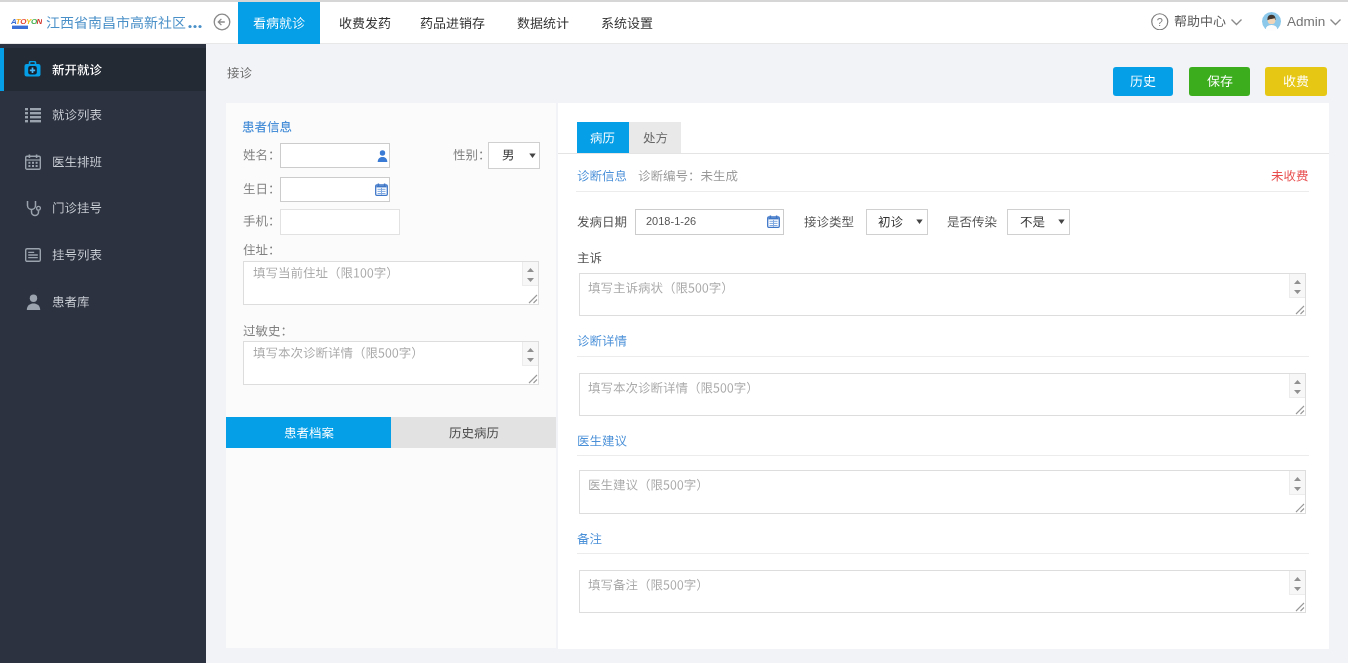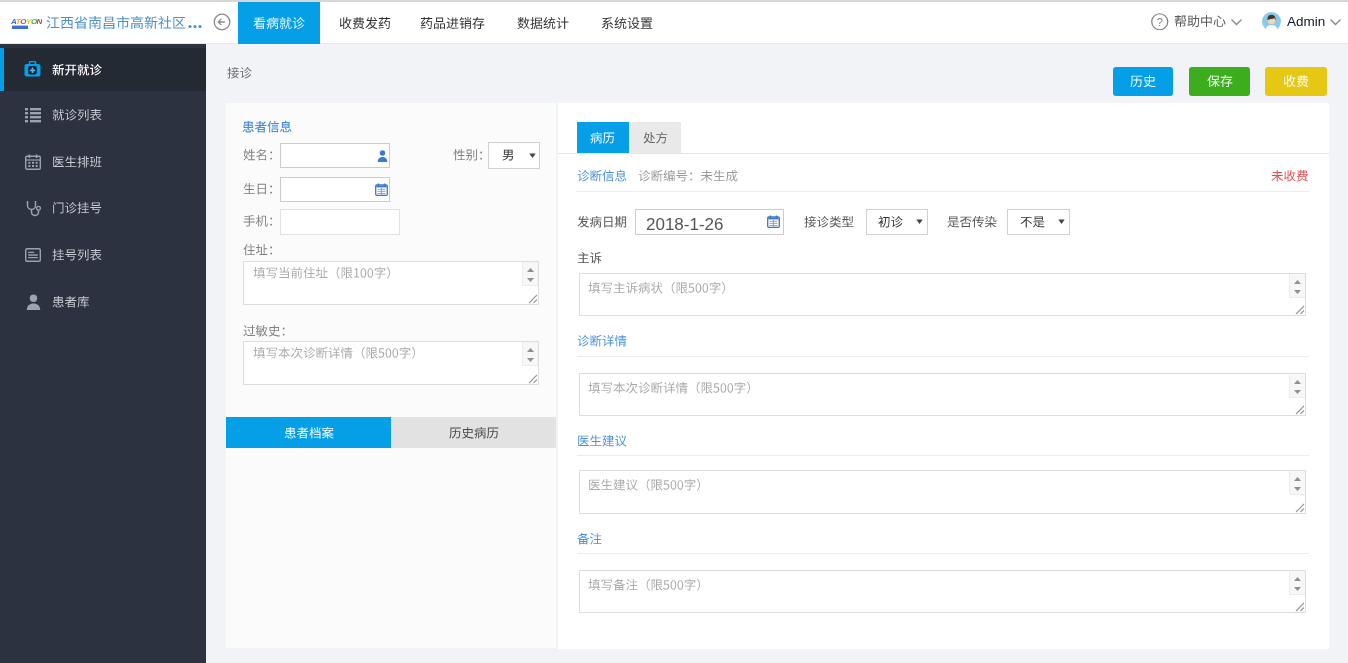--- a/index.html
+++ b/index.html
@@ -60,21 +60,21 @@
   </svg>
 <svg class="abs" style="left:1230px;top:18px" width="13" height="9" viewBox="0 0 13 9">
 <path d="M1.5 1.5L6.5 6.5L11.5 1.5" fill="none" stroke="#8a8a8a" stroke-width="1.4"></path>
   </svg>
 <svg class="abs" style="left:1262px;top:12px" width="19" height="19" viewBox="0 0 20 20">
 <circle cx="10" cy="10" r="10" fill="#8cc8ea"></circle>
 <circle cx="10" cy="8.6" r="4.1" fill="#f0d5b8"></circle>
 <path d="M5.7 8.6c-.3-4 1.8-5.6 4.3-5.6s4.6 1.6 4.3 5.6c-.8-.8-1.2-2.4-1.2-2.4-1.2 1-4.6.8-7.4 2.4z" fill="#403830"></path>
 <path d="M3.7 18.3c.6-3.2 3.3-4.5 6.3-4.5s5.7 1.3 6.3 4.5a10 10 0 0 1-12.6 0z" fill="#fdfdfd"></path>
   </svg>
-<div class="lat" style="left:1287px;top:14px;font-size:13.5px;color:#0f172a">Admin</div>
+<div class="lat" style="left:1287px;top:14px;font-size:13.5px;color:#737373">Admin</div>
 <svg class="abs" style="left:1329px;top:18px" width="13" height="9" viewBox="0 0 13 9">
 <path d="M1.5 1.5L6.5 6.5L11.5 1.5" fill="none" stroke="#8a8a8a" stroke-width="1.4"></path>
   </svg>
 <div class="abs" style="left:0;top:44px;width:206px;height:619px;background:#2c323f"></div>
 <div class="abs" style="left:0;top:48px;width:206px;height:43px;background:#242a34;border-left:4px solid #059fe8"></div>
 <svg class="abs" style="left:24px;top:61px" width="17" height="16" viewBox="0 0 17 16">
 <rect x="0.5" y="3" width="16" height="12.5" rx="2" fill="#059fe8"></rect>
 <path d="M5.5 3V1.8A1.3 1.3 0 0 1 6.8 0.5h3.4a1.3 1.3 0 0 1 1.3 1.3V3" fill="none" stroke="#059fe8" stroke-width="1.6"></path>
 <rect x="4.2" y="5" width="8.6" height="8.6" rx="2" fill="#17202b"></rect>
 <path d="M8.5 6.6v5.4M5.8 9.3h5.4" stroke="#4db8f5" stroke-width="1.7"></path>
@@ -242,21 +242,21 @@
     <path fill="#999" d="M1.6 -9.7C2.3 -9.1 3.1 -8.3 3.5 -7.9L4.1 -8.5C3.7 -9 2.9 -9.8 2.2 -10.3ZM8.3 -7C7.6 -6.1 6.3 -5.3 5.2 -4.8C5.5 -4.6 5.7 -4.4 5.8 -4.2C7 -4.7 8.2 -5.7 9 -6.7ZM9.5 -5.3C8.6 -4 7 -2.9 5.4 -2.3C5.7 -2.1 5.9 -1.8 6 -1.6C7.7 -2.3 9.3 -3.5 10.2 -4.9ZM10.8 -3.5C9.7 -1.6 7.6 -0.4 4.9 0.2C5.1 0.4 5.4 0.8 5.5 1C8.3 0.3 10.5 -1.1 11.6 -3.1ZM0.6 -6.6V-5.7H2.5V-1.3C2.5 -0.7 2 -0.2 1.8 0C1.9 0.2 2.2 0.5 2.4 0.7C2.6 0.4 2.9 0.2 5.1 -1.4C5 -1.6 4.9 -2 4.8 -2.2L3.4 -1.3V-6.6ZM8 -10.5C7.3 -9 5.9 -7.5 4.1 -6.5C4.3 -6.4 4.6 -6 4.8 -5.9C6.2 -6.7 7.3 -7.8 8.2 -9C9.1 -7.8 10.4 -6.6 11.6 -6C11.7 -6.2 12 -6.6 12.3 -6.7C11 -7.4 9.5 -8.6 8.6 -9.8L8.9 -10.3Z M18.3 -9.7C18.1 -9 17.8 -8 17.5 -7.4L18.1 -7.2C18.4 -7.8 18.8 -8.7 19.1 -9.4ZM14.9 -9.4C15.2 -8.8 15.4 -7.9 15.4 -7.2L16.1 -7.5C16 -8.1 15.8 -9 15.5 -9.6ZM16.5 -10.5V-6.7H14.7V-5.9H16.4C15.9 -4.8 15.2 -3.6 14.5 -3C14.6 -2.8 14.8 -2.4 14.9 -2.2C15.5 -2.8 16.1 -3.7 16.5 -4.6V-1.5H17.3V-4.8C17.8 -4.2 18.3 -3.5 18.5 -3.1L19.1 -3.8C18.8 -4.1 17.7 -5.4 17.3 -5.8V-5.9H19.1V-6.7H17.3V-10.5ZM13.6 -10.1V-0.3H18.8V-1.1H14.4V-10.1ZM19.6 -9.2V-5.3C19.6 -3.3 19.5 -1.3 18.6 0.5C18.9 0.6 19.2 0.9 19.4 1.1C20.3 -0.9 20.5 -3 20.5 -5.3V-5.4H22.3V1H23.2V-5.4H24.5V-6.3H20.5V-8.6C21.9 -8.9 23.4 -9.3 24.5 -9.8L23.7 -10.5C22.8 -10 21.1 -9.6 19.6 -9.2Z M25.5 -0.7 25.7 0.2C26.8 -0.2 28.1 -0.8 29.3 -1.3L29.1 -2C27.8 -1.5 26.4 -1 25.5 -0.7ZM25.8 -5.3C25.9 -5.4 26.2 -5.4 27.6 -5.6C27.1 -4.8 26.6 -4.2 26.4 -4C26.1 -3.5 25.8 -3.2 25.6 -3.1C25.7 -2.9 25.8 -2.5 25.9 -2.3C26.1 -2.4 26.5 -2.6 29.2 -3.2C29.2 -3.4 29.2 -3.7 29.2 -4L27.1 -3.5C28 -4.7 28.8 -6.1 29.6 -7.5L28.8 -7.9C28.6 -7.4 28.3 -6.9 28.1 -6.5L26.7 -6.3C27.4 -7.4 28.1 -8.8 28.6 -10.2L27.7 -10.5C27.2 -9 26.4 -7.3 26.1 -6.9C25.9 -6.5 25.7 -6.2 25.5 -6.1C25.6 -5.9 25.7 -5.5 25.8 -5.3ZM32.8 -4.4V-2.5H31.8V-4.4ZM33.4 -4.4H34.3V-2.5H33.4ZM31 -5.2V0.9H31.8V-1.8H32.8V0.6H33.4V-1.8H34.3V0.6H35V-1.8H35.9V0.1C35.9 0.2 35.9 0.2 35.8 0.2C35.7 0.2 35.5 0.2 35.2 0.2C35.3 0.4 35.4 0.7 35.4 0.9C35.8 0.9 36.1 0.9 36.4 0.8C36.6 0.7 36.6 0.4 36.6 0.1V-5.2L35.9 -5.2ZM35 -4.4H35.9V-2.5H35ZM32.6 -10.3C32.8 -10 33 -9.5 33.1 -9.2H30.2V-6.4C30.2 -4.5 30.1 -1.7 28.9 0.3C29.1 0.4 29.5 0.6 29.6 0.8C30.8 -1.2 31 -4.2 31 -6.2H36.5V-9.2H34.1C34 -9.6 33.7 -10.1 33.4 -10.6ZM31 -8.3H35.6V-7H31Z M40.8 -9.2H46.7V-7.5H40.8ZM39.8 -10V-6.6H47.7V-10ZM38.3 -5.5V-4.6H40.9C40.6 -3.9 40.3 -3 40 -2.4H46.6C46.4 -0.9 46.1 -0.2 45.8 0C45.6 0.1 45.5 0.1 45.2 0.1C44.8 0.1 43.9 0.1 43 0C43.2 0.3 43.4 0.7 43.4 0.9C44.2 1 45.1 1 45.5 1C46 1 46.3 0.9 46.6 0.6C47 0.2 47.4 -0.7 47.6 -2.8C47.7 -3 47.7 -3.2 47.7 -3.2H41.4L41.9 -4.6H49.2V-5.5Z M53.1 -6.1C53.6 -6.1 54.1 -6.4 54.1 -7C54.1 -7.6 53.6 -8 53.1 -8C52.6 -8 52.2 -7.6 52.2 -7C52.2 -6.4 52.6 -6.1 53.1 -6.1ZM53.1 0.1C53.6 0.1 54.1 -0.3 54.1 -0.9C54.1 -1.5 53.6 -1.8 53.1 -1.8C52.6 -1.8 52.2 -1.5 52.2 -0.9C52.2 -0.3 52.6 0.1 53.1 0.1Z M68.2 -10.5V-8.5H64.2V-7.5H68.2V-5.4H63.3V-4.4H67.7C66.6 -2.8 64.7 -1.3 62.9 -0.5C63.1 -0.3 63.5 0.1 63.6 0.3C65.3 -0.6 67 -2 68.2 -3.7V1H69.2V-3.8C70.5 -2.1 72.2 -0.5 73.9 0.3C74 0.1 74.4 -0.3 74.6 -0.5C72.8 -1.3 70.9 -2.8 69.8 -4.4H74.3V-5.4H69.2V-7.5H73.4V-8.5H69.2V-10.5Z M78 -10.3C77.5 -8.5 76.7 -6.8 75.7 -5.7C75.9 -5.5 76.3 -5.3 76.5 -5.1C77 -5.7 77.4 -6.4 77.8 -7.2H80.8V-4.4H77.1V-3.5H80.8V-0.3H75.7V0.6H86.9V-0.3H81.8V-3.5H85.8V-4.4H81.8V-7.2H86.3V-8.1H81.8V-10.5H80.8V-8.1H78.2C78.5 -8.7 78.8 -9.4 78.9 -10.1Z M94.3 -10.5C94.3 -9.8 94.3 -9.1 94.4 -8.4H89.1V-4.9C89.1 -3.2 89 -1.1 88 0.5C88.2 0.6 88.6 0.9 88.7 1.1C89.9 -0.6 90.1 -3.1 90.1 -4.9V-4.9H92.4C92.3 -2.8 92.2 -2 92.1 -1.8C92 -1.7 91.9 -1.7 91.7 -1.7C91.5 -1.7 90.9 -1.7 90.4 -1.7C90.5 -1.5 90.6 -1.1 90.6 -0.9C91.2 -0.8 91.8 -0.8 92.1 -0.8C92.5 -0.9 92.7 -1 92.9 -1.2C93.2 -1.5 93.2 -2.6 93.3 -5.4C93.3 -5.5 93.3 -5.8 93.3 -5.8H90.1V-7.5H94.4C94.6 -5.4 94.9 -3.6 95.3 -2.1C94.5 -1.2 93.6 -0.4 92.5 0.2C92.7 0.4 93 0.7 93.1 0.9C94.1 0.4 95 -0.3 95.7 -1.2C96.3 0.1 97 0.9 98 0.9C99 0.9 99.3 0.3 99.5 -1.9C99.2 -1.9 98.9 -2.1 98.7 -2.4C98.6 -0.7 98.5 -0.1 98.1 -0.1C97.5 -0.1 96.9 -0.8 96.4 -2C97.3 -3.2 98.1 -4.6 98.6 -6.2L97.7 -6.5C97.3 -5.2 96.8 -4.1 96.1 -3.1C95.8 -4.3 95.5 -5.8 95.4 -7.5H99.4V-8.4H95.3C95.3 -9.1 95.3 -9.8 95.3 -10.5ZM95.9 -9.9C96.7 -9.5 97.7 -8.8 98.1 -8.4L98.7 -9C98.2 -9.5 97.2 -10.1 96.5 -10.5Z"></path>
   </svg>
 <svg class="t" style="left:1270.5px;top:169.1px;" width="39.5" height="15.2" viewBox="0 -11.5 39.5 15.2">
     <path fill="#e84c4c" d="M5.7 -10.5V-8.5H1.7V-7.5H5.7V-5.4H0.8V-4.4H5.2C4.1 -2.8 2.2 -1.3 0.4 -0.5C0.6 -0.3 1 0.1 1.1 0.3C2.8 -0.6 4.5 -2 5.7 -3.7V1H6.7V-3.8C8 -2.1 9.7 -0.5 11.4 0.3C11.6 0.1 11.9 -0.3 12.1 -0.5C10.3 -1.3 8.4 -2.8 7.3 -4.4H11.8V-5.4H6.7V-7.5H10.9V-8.5H6.7V-10.5Z M19.9 -7.2H22.6C22.3 -5.6 21.9 -4.2 21.3 -3.1C20.6 -4.2 20.1 -5.6 19.8 -7ZM19.7 -10.5C19.4 -8.3 18.7 -6.3 17.6 -5C17.8 -4.8 18.2 -4.4 18.3 -4.2C18.7 -4.7 19 -5.2 19.3 -5.8C19.7 -4.5 20.2 -3.3 20.8 -2.2C20.1 -1.2 19.1 -0.4 17.8 0.2C18 0.4 18.3 0.8 18.4 1C19.6 0.4 20.6 -0.4 21.3 -1.4C22 -0.4 22.9 0.4 23.9 1C24 0.7 24.3 0.4 24.6 0.2C23.5 -0.3 22.6 -1.2 21.8 -2.2C22.6 -3.6 23.2 -5.2 23.5 -7.2H24.5V-8.1H20.1C20.4 -8.8 20.5 -9.6 20.7 -10.4ZM13.7 -1.2C13.9 -1.5 14.3 -1.6 16.6 -2.5V1H17.5V-10.3H16.6V-3.4L14.6 -2.7V-9.1H13.7V-3C13.7 -2.5 13.4 -2.2 13.3 -2.1C13.4 -1.9 13.6 -1.5 13.7 -1.2Z M30.9 -2.9C30.5 -1.1 29.5 -0.2 25.5 0.2C25.7 0.4 25.9 0.8 25.9 1C30.1 0.5 31.4 -0.6 31.9 -2.9ZM31.5 -0.7C33.1 -0.3 35.2 0.5 36.3 1L36.8 0.3C35.7 -0.3 33.6 -1 32 -1.4ZM29.4 -7.5C29.4 -7.1 29.3 -6.8 29.2 -6.5H27.4L27.6 -7.5ZM30.3 -7.5H32.3V-6.5H30.1C30.2 -6.8 30.3 -7.1 30.3 -7.5ZM26.9 -8.1C26.8 -7.4 26.6 -6.5 26.5 -5.8H28.7C28.2 -5.3 27.3 -4.8 25.7 -4.5C25.9 -4.3 26.1 -3.9 26.2 -3.7C26.6 -3.8 27 -3.9 27.3 -4V-0.7H28.2V-3.4H34.3V-0.8H35.3V-4.2H27.8C28.9 -4.7 29.5 -5.2 29.9 -5.8H32.3V-4.5H33.2V-5.8H35.7C35.7 -5.5 35.6 -5.3 35.5 -5.2C35.5 -5.2 35.4 -5.2 35.3 -5.2C35.1 -5.2 34.8 -5.2 34.4 -5.2C34.5 -5 34.5 -4.8 34.6 -4.6C35 -4.5 35.5 -4.5 35.7 -4.5C35.9 -4.6 36.1 -4.6 36.3 -4.8C36.5 -5 36.6 -5.4 36.6 -6.2C36.6 -6.3 36.7 -6.5 36.7 -6.5H33.2V-7.5H35.9V-9.7H33.2V-10.5H32.3V-9.7H30.3V-10.5H29.4V-9.7H26.4V-9H29.4V-8.1L27.2 -8.1ZM30.3 -9H32.3V-8.1H30.3ZM33.2 -9H35V-8.1H33.2Z"></path>
   </svg>
 <div class="abs" style="left:576px;top:191px;width:733px;height:1px;background:#ececec"></div>
 <svg class="t" style="left:577.0px;top:214.6px;" width="52.0" height="15.2" viewBox="0 -11.5 52.0 15.2">
     <path fill="#555" d="M8.4 -9.9C9 -9.3 9.7 -8.5 10 -8L10.8 -8.5C10.4 -9 9.7 -9.8 9.1 -10.3ZM1.8 -6.5C1.9 -6.7 2.4 -6.8 3.1 -6.8H4.9C4.1 -4.2 2.7 -2.1 0.4 -0.7C0.6 -0.6 1 -0.2 1.1 0C2.7 -1 3.9 -2.3 4.8 -3.8C5.3 -2.9 5.9 -2.1 6.6 -1.4C5.6 -0.6 4.3 -0.1 3 0.2C3.2 0.4 3.4 0.8 3.5 1C4.9 0.6 6.2 0.1 7.4 -0.8C8.5 0.1 9.9 0.7 11.5 1C11.6 0.8 11.9 0.4 12.1 0.2C10.5 -0.1 9.2 -0.6 8.1 -1.4C9.2 -2.3 10 -3.6 10.6 -5.2L9.9 -5.5L9.7 -5.4H5.5C5.7 -5.8 5.8 -6.3 6 -6.8H11.6L11.6 -7.7H6.2C6.4 -8.5 6.6 -9.4 6.7 -10.4L5.7 -10.6C5.5 -9.5 5.4 -8.6 5.1 -7.7H2.9C3.2 -8.3 3.6 -9.2 3.8 -10L2.8 -10.2C2.6 -9.2 2.1 -8.2 2 -7.9C1.8 -7.7 1.7 -7.5 1.5 -7.4C1.6 -7.2 1.8 -6.7 1.8 -6.5ZM7.4 -1.9C6.5 -2.7 5.8 -3.5 5.3 -4.5H9.3C8.8 -3.5 8.2 -2.6 7.4 -1.9Z M13.1 -7.7C13.5 -7 13.9 -6 14.1 -5.4L14.8 -5.8C14.7 -6.4 14.3 -7.3 13.8 -8.1ZM16.7 -5V1H17.6V-4.2H19.8C19.7 -3.2 19.4 -2.1 17.8 -1.3C17.9 -1.2 18.2 -0.9 18.3 -0.7C19.4 -1.2 20 -2 20.4 -2.8C21.1 -2.1 21.8 -1.3 22.2 -0.8L22.8 -1.3C22.3 -1.9 21.4 -2.9 20.6 -3.5C20.6 -3.8 20.7 -4 20.7 -4.2H23.1V-0.1C23.1 0.1 23.1 0.1 22.9 0.1C22.7 0.2 22.1 0.2 21.5 0.1C21.6 0.4 21.7 0.7 21.8 1C22.6 1 23.2 1 23.6 0.8C23.9 0.7 24 0.4 24 -0.1V-5H20.7V-6.3H24.4V-7.1H16.4V-6.3H19.8V-5ZM19 -10.3C19.2 -10 19.3 -9.5 19.4 -9.1H15V-5.4C15 -5 15 -4.6 15 -4.2C14.2 -3.8 13.5 -3.4 12.9 -3.2L13.2 -2.3L14.9 -3.3C14.7 -2 14.3 -0.7 13.3 0.4C13.5 0.5 13.8 0.8 13.9 1C15.7 -0.7 15.9 -3.4 15.9 -5.4V-8.2H24.5V-9.1H20.6C20.4 -9.5 20.2 -10.1 20 -10.5Z M28.2 -4.4H34.4V-0.9H28.2ZM28.2 -5.3V-8.7H34.4V-5.3ZM27.2 -9.7V0.9H28.2V0.1H34.4V0.8H35.4V-9.7Z M39.7 -1.8C39.4 -1 38.7 -0.1 38 0.5C38.2 0.6 38.6 0.9 38.8 1C39.4 0.4 40.2 -0.6 40.6 -1.5ZM41.5 -1.4C42 -0.8 42.6 0 42.8 0.5L43.6 0.1C43.3 -0.4 42.7 -1.2 42.2 -1.8ZM48.2 -9V-7H45.6V-9ZM44.8 -9.9V-5.3C44.8 -3.5 44.6 -1.2 43.6 0.5C43.8 0.6 44.2 0.9 44.4 1.1C45.1 -0.1 45.4 -1.7 45.5 -3.2H48.2V-0.2C48.2 -0 48.1 0 47.9 0.1C47.8 0.1 47.1 0.1 46.5 0C46.6 0.3 46.7 0.7 46.8 1C47.7 1 48.3 0.9 48.6 0.8C49 0.6 49.1 0.3 49.1 -0.2V-9.9ZM48.2 -6.2V-4.1H45.6C45.6 -4.5 45.6 -5 45.6 -5.3V-6.2ZM42.3 -10.4V-8.8H40.1V-10.4H39.2V-8.8H38.1V-8H39.2V-2.9H38V-2.1H44.1V-2.9H43.2V-8H44.1V-8.8H43.2V-10.4ZM40.1 -8H42.3V-6.9H40.1ZM40.1 -6.1H42.3V-4.9H40.1ZM40.1 -4.2H42.3V-2.9H40.1Z"></path>
   </svg>
 <div class="abs" style="left:635px;top:209px;width:149px;height:26px;background:#fff;border:1px solid #ccc"></div>
-<div class="lat" style="left:646px;top:215px;font-size:17px;color:#555">2018-1-26</div>
+<div class="lat" style="left:646px;top:215px;font-size:11px;color:#555">2018-1-26</div>
 <svg class="abs" style="left:767px;top:215px" width="13" height="13" viewBox="0 0 13 13">
 <rect x="0.7" y="2" width="11.6" height="10.3" rx="1" fill="#fff" stroke="#3f77c8" stroke-width="1.3"></rect>
 <path d="M3.4 0.6v2.6M9.6 0.6v2.6" stroke="#3f77c8" stroke-width="1.5"></path>
 <rect x="1.3" y="2.7" width="10.4" height="1.7" fill="#3f77c8"></rect>
 <path d="M2.5 6.3h8M2.5 8.4h8M2.5 10.5h8" stroke="#7fa8e0" stroke-width="1"></path>
 <path d="M6.5 4.8v7" stroke="#7fa8e0" stroke-width="1"></path>
   </svg>
 <svg class="t" style="left:804.0px;top:214.6px;" width="52.0" height="15.2" viewBox="0 -11.5 52.0 15.2">
     <path fill="#555" d="M5.7 -7.9C6.1 -7.4 6.4 -6.7 6.6 -6.3L7.4 -6.7C7.2 -7.1 6.8 -7.7 6.4 -8.2ZM2 -10.5V-8H0.5V-7.1H2V-4.3C1.4 -4.2 0.8 -4 0.4 -3.9L0.6 -2.9L2 -3.4V-0.1C2 0.1 1.9 0.1 1.8 0.1C1.7 0.1 1.2 0.1 0.7 0.1C0.8 0.3 1 0.7 1 1C1.7 1 2.2 0.9 2.5 0.8C2.8 0.6 2.9 0.4 2.9 -0.1V-3.7L4.1 -4.1L4 -5L2.9 -4.6V-7.1H4.1V-8H2.9V-10.5ZM7.1 -10.3C7.3 -9.9 7.5 -9.6 7.7 -9.2H4.8V-8.4H11.6V-9.2H8.7C8.5 -9.6 8.2 -10 8 -10.4ZM9.6 -8.2C9.4 -7.6 8.9 -6.8 8.6 -6.3H4.4V-5.5H11.9V-6.3H9.5C9.8 -6.8 10.2 -7.4 10.5 -8ZM9.6 -3.3C9.3 -2.5 8.9 -1.9 8.4 -1.4C7.7 -1.6 7 -1.9 6.3 -2.1C6.5 -2.5 6.8 -2.9 7.1 -3.3ZM5 -1.7C5.8 -1.5 6.7 -1.1 7.6 -0.8C6.7 -0.3 5.5 0 4 0.2C4.2 0.4 4.3 0.7 4.4 1C6.2 0.7 7.6 0.3 8.5 -0.4C9.6 0.1 10.5 0.6 11.1 1L11.7 0.3C11.1 -0.1 10.2 -0.6 9.3 -1C9.9 -1.6 10.2 -2.3 10.5 -3.3H12V-4.1H7.5C7.7 -4.5 7.9 -4.9 8.1 -5.2L7.2 -5.4C7 -5 6.8 -4.5 6.6 -4.1H4.2V-3.3H6.1C5.7 -2.7 5.3 -2.1 5 -1.7Z M14.1 -9.7C14.8 -9.1 15.6 -8.3 16 -7.9L16.6 -8.5C16.2 -9 15.4 -9.8 14.7 -10.3ZM20.8 -7C20.1 -6.1 18.8 -5.3 17.7 -4.8C17.9 -4.6 18.2 -4.4 18.3 -4.2C19.5 -4.7 20.7 -5.7 21.5 -6.7ZM22 -5.3C21.1 -4 19.5 -2.9 17.9 -2.3C18.1 -2.1 18.4 -1.8 18.5 -1.6C20.2 -2.3 21.8 -3.5 22.7 -4.9ZM23.3 -3.5C22.2 -1.6 20.1 -0.4 17.4 0.2C17.6 0.4 17.9 0.8 18 1C20.8 0.3 23 -1.1 24.1 -3.1ZM13.1 -6.6V-5.7H15V-1.3C15 -0.7 14.5 -0.2 14.3 0C14.4 0.2 14.7 0.5 14.8 0.7C15.1 0.4 15.4 0.2 17.6 -1.4C17.5 -1.6 17.4 -2 17.3 -2.2L15.9 -1.3V-6.6ZM20.5 -10.5C19.8 -9 18.4 -7.5 16.6 -6.5C16.8 -6.4 17.1 -6 17.3 -5.9C18.6 -6.7 19.8 -7.8 20.7 -9C21.6 -7.8 22.9 -6.6 24.1 -6C24.2 -6.2 24.5 -6.6 24.8 -6.7C23.5 -7.4 22 -8.6 21.1 -9.8L21.4 -10.3Z M34.3 -10.3C34 -9.8 33.5 -9 33.1 -8.5L33.8 -8.2C34.3 -8.7 34.8 -9.3 35.3 -10ZM27.3 -9.9C27.8 -9.3 28.4 -8.6 28.6 -8.1L29.4 -8.5C29.2 -9 28.6 -9.7 28.1 -10.2ZM30.8 -10.5V-8.1H25.9V-7.2H30C29 -6.2 27.3 -5.3 25.7 -4.9C25.9 -4.7 26.1 -4.4 26.3 -4.1C28 -4.6 29.6 -5.6 30.8 -6.8V-4.7H31.7V-6.6C33.3 -5.8 35.1 -4.8 36.1 -4.2L36.6 -4.9C35.6 -5.5 33.8 -6.5 32.3 -7.2H36.7V-8.1H31.7V-10.5ZM30.8 -4.5C30.7 -4 30.6 -3.5 30.5 -3.1H25.8V-2.2H30.2C29.6 -1.1 28.3 -0.3 25.6 0.1C25.8 0.4 26 0.8 26.1 1C29.2 0.5 30.6 -0.6 31.2 -2.1C32.2 -0.4 33.9 0.6 36.5 1C36.6 0.7 36.8 0.3 37 0.1C34.8 -0.1 33.1 -0.9 32.2 -2.2H36.7V-3.1H31.5C31.6 -3.5 31.7 -4 31.8 -4.5Z M45.4 -9.8V-5.6H46.3V-9.8ZM47.8 -10.4V-4.8C47.8 -4.7 47.7 -4.6 47.5 -4.6C47.3 -4.6 46.7 -4.6 46 -4.6C46.1 -4.4 46.3 -4 46.3 -3.8C47.2 -3.8 47.8 -3.8 48.2 -3.9C48.6 -4.1 48.7 -4.3 48.7 -4.8V-10.4ZM42.4 -9.2V-7.4H40.8V-7.5V-9.2ZM38.3 -7.4V-6.6H39.9C39.7 -5.8 39.3 -4.9 38.2 -4.2C38.4 -4.1 38.7 -3.8 38.9 -3.6C40.1 -4.4 40.6 -5.5 40.7 -6.6H42.4V-3.9H43.2V-6.6H44.7V-7.4H43.2V-9.2H44.4V-10H38.8V-9.2H39.9V-7.5V-7.4ZM43.3 -4.2V-2.8H39.4V-1.9H43.3V-0.3H38.1V0.6H49.4V-0.3H44.3V-1.9H48.1V-2.8H44.3V-4.2Z"></path>
   </svg>

